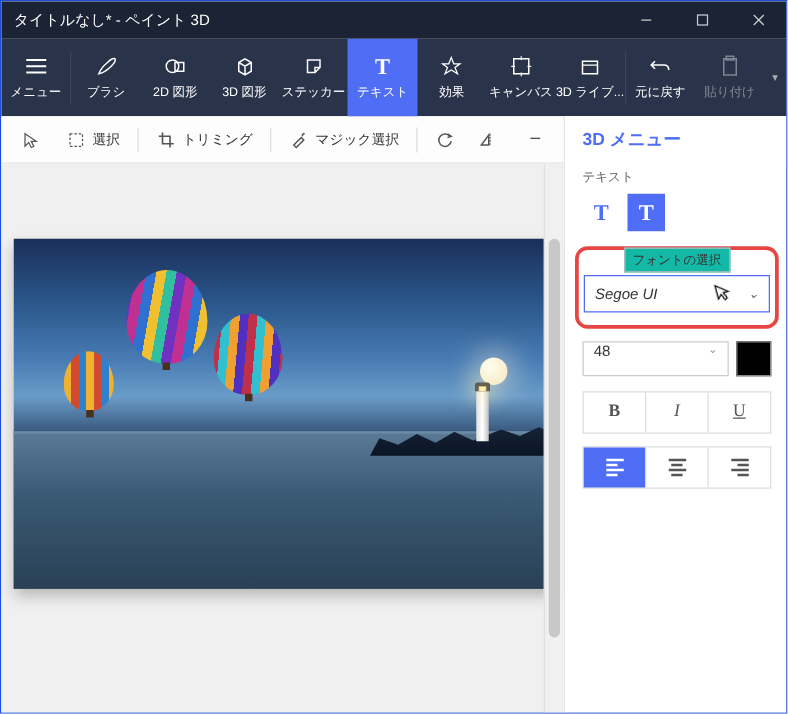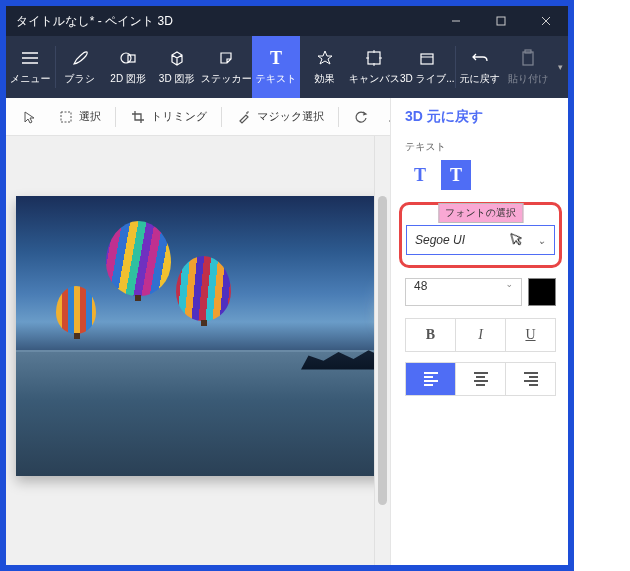--- a/index.html
+++ b/index.html
@@ -1,17 +1,17 @@
 <!DOCTYPE html>
 <html><head>
 <meta charset="utf-8">
 <style>
 * { margin: 0; padding: 0; box-sizing: border-box; font-family: "Segoe UI", "Meiryo", sans-serif; }
 body { background: #fff; }
-.window { width: 574px; height: 571px; background: #fff; border: 6px solid #1d4ed8; position: relative; overflow: hidden; }
+.window { width: 630px; height: 571px; background: #fff; border: 1px solid #1d4ed8; position: relative; overflow: hidden; }
 
 
 .titlebar { height: 30px; background: #1b2334; color: #fff; display: flex; align-items: center; font-size: 12px; padding-left: 10px; }
 .titlebar .title { flex: 1; }
 .titlebar .winbtn { width: 45px; height: 30px; display: flex; align-items: center; justify-content: center; color: #ccc; font-size: 11px; }
 .titlebar .winbtn svg { stroke: #ccc; }
 
 
 .ribbon { height: 62px; background: #293349; display: flex; align-items: stretch; color: #fff; font-size: 10px; }
 .ribbon .tool { width: 56px; display: flex; flex-direction: column; align-items: center; justify-content: center; gap: 4px; cursor: pointer; }
@@ -50,21 +50,21 @@
 
 .panel { position: absolute; top: 92px; right: 0; bottom: 0; width: 178px; background: #fff; border-left: 1px solid #e5e5e5; padding: 10px 12px 10px 14px; }
 .panel-title { color: #4f6df5; font-size: 14px; font-weight: 600; margin-bottom: 14px; }
 .panel-sectlabel { font-size: 10px; color: #666; margin-bottom: 6px; }
 .text-type-row { display: flex; gap: 6px; margin-bottom: 12px; }
 .text-type-btn { width: 30px; height: 30px; display: flex; align-items: center; justify-content: center; font-size: 18px; font-weight: bold; font-family: Georgia, serif; cursor:pointer; }
 .text-type-btn.t2d { color: #4f6df5; }
 .text-type-btn.t3d { background: #4f6df5; color: #fff; }
 
 .highlight-box { border: 3px solid #e84545; border-radius: 10px; padding: 6px 4px 10px 4px; margin: 0 -6px 10px -6px; position: relative; }
-.tooltip { position: absolute; top: -2px; left: 50%; transform: translateX(-50%); background: #f9a8d4; border: 1px solid #bbb; font-size: 10px; padding: 2px 6px; white-space: nowrap; color:#333;text-align:right; }
+.tooltip { position: absolute; top: -2px; left: 50%; transform: translateX(-50%); background: #14b8a6; border: 1px solid #bbb; font-size: 10px; padding: 2px 6px; white-space: nowrap; color:#333;text-align:right; }
 .font-select { width: 100%; height: 30px; border: 1px solid #4f6df5; display: flex; align-items: center; padding: 0 8px; font-size: 12px; color: #333; position: relative; margin-top: 14px; cursor:pointer;font-style:italic; }
 .font-select .chev2 { position: absolute; right: 8px; color: #666; font-size: 10px; }
 .cursor-arrow { position:absolute; right: 30px; bottom: 4px; font-size: 13px; color:#000; transform: rotate(-15deg); }
 .cursor-arrow svg { filter: drop-shadow(0 0 1px #fff); }
 
 .size-row { display:flex; gap:6px; align-items:center; margin-bottom: 12px; }
 .size-select { flex:1; height: 28px; border: 1px solid #ccc; display: flex; padding: 0 8px; font-size: 12px; color:#333; position:relative; cursor:pointer; }
 .size-select .chev2 { position:absolute; right:8px; color:#888; font-size:9px; }
 .color-swatch { width: 28px; height: 28px; background: #000; border: 1px solid #888; cursor:pointer; }
 
@@ -275,21 +275,21 @@
       <div class="balloon b1"></div>
       <div class="balloon b2"></div>
       <div class="balloon b3"></div>
     </div>
     <div class="scrollbar-v">
         <div class="thumb"></div>
       </div>
   </div>
 
   <div class="panel">
-    <div class="panel-title">3D 元に戻す</div>
+    <div class="panel-title">3D メニュー</div>
     <div class="panel-sectlabel">テキスト</div>
     <div class="text-type-row">
       <div class="text-type-btn t2d">T</div>
       <div class="text-type-btn t3d">T</div>
     </div>
 
     <div class="highlight-box">
       <div class="tooltip">フォントの選択</div>
       <div class="font-select">
         <span>Segoe UI</span>

